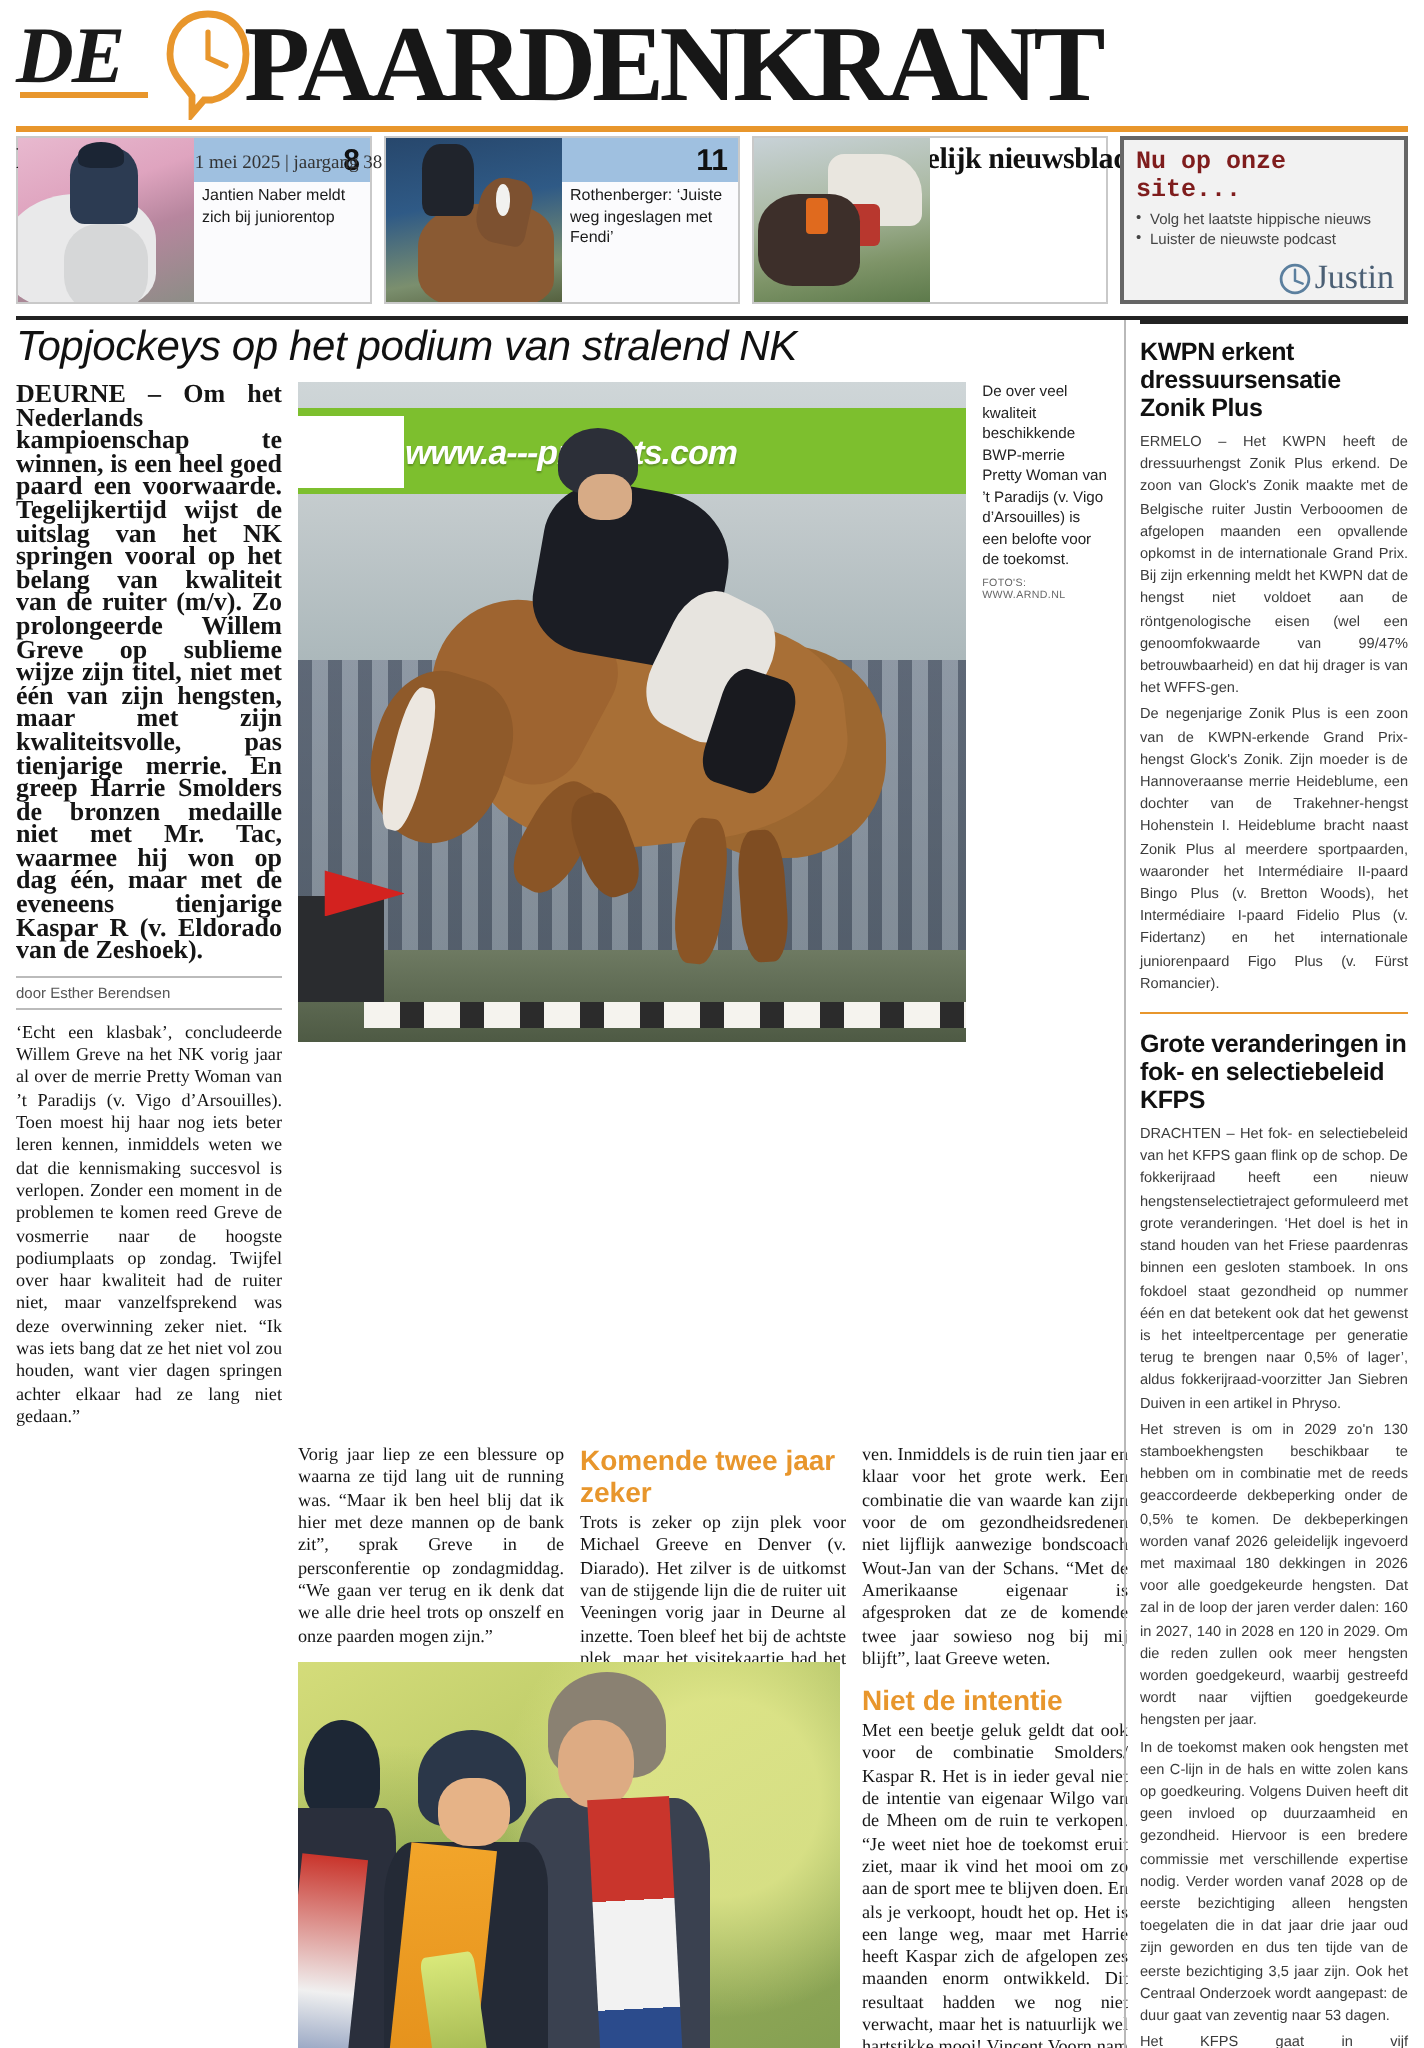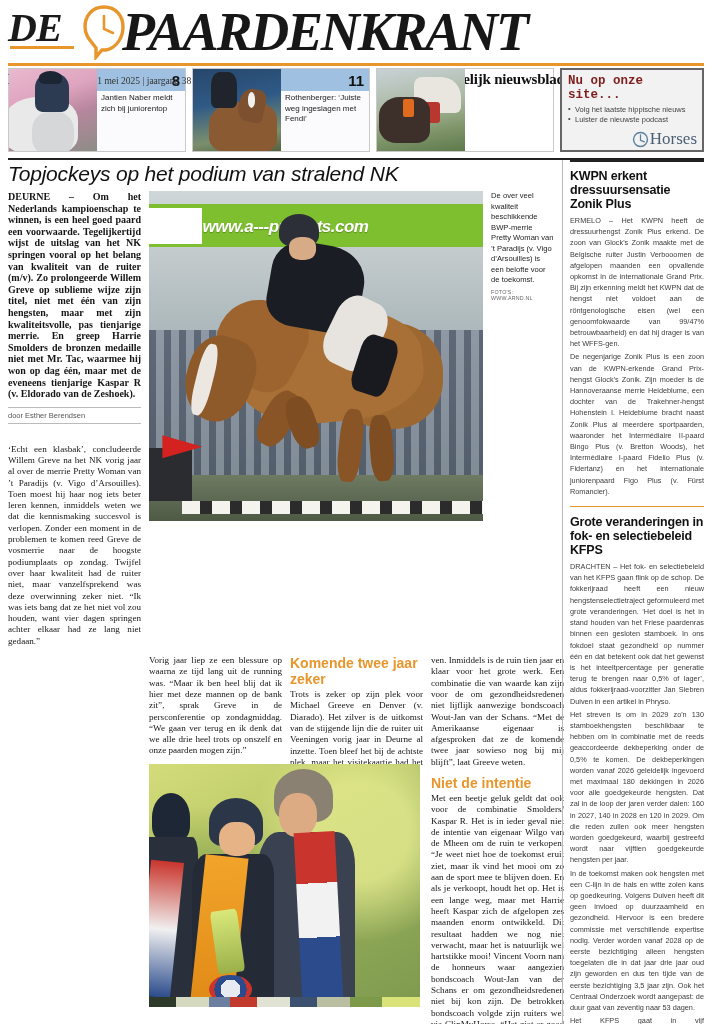--- a/index.html
+++ b/index.html
@@ -28,21 +28,20 @@
   .logo-de-wrap { margin-right: 14px; }
   .logo-mark {
     position: relative; width: 44px; height: 56px; margin: 0 -4px 0 -6px;
     flex: none; z-index: 2;
   }
   .logo-main {
     font-family: "Liberation Serif", serif;
     font-weight: bold; font-size: 54px; line-height: 56px;
     letter-spacing: -2.2px; color: #171717;
     white-space: nowrap;
-    font-style: italic;
   }
   .masthead-rule { height: 3px; background: #e8962c; margin: 1px 0 3px 0; }
   .masthead-bottom { display: flex; align-items: baseline; justify-content: space-between; }
   .issue-block { display: flex; align-items: baseline; gap: 5px; }
   .issue-nr { font-size: 15px; font-weight: bold; color: #111; }
   .issue-num { font-size: 17px; font-weight: bold; color: #e8962c; }
   .issue-date { font-size: 9.5px; color: #333; font-family: "Liberation Serif", serif; }
   .tagline { font-size: 15px; font-weight: bold; color: #111; letter-spacing: -0.2px; }
 
   
@@ -107,26 +106,26 @@
   }
 
   
   .cols { display: flex; gap: 8px; }
   .col { width: 133px; flex: none; }
   .bodytext {
     font-family: "Liberation Serif", serif;
     font-size: 9.1px; line-height: 11.3px; color: #151515;
     text-align: justify; hyphens: auto;
   }
-  .bodytext.lead { font-weight: bold; font-size: 10px; line-height: 11.6px; }
+  .bodytext.lead { font-weight: bold; font-size: 13px; line-height: 11.6px; }
   .byline {
     font-family: "Liberation Sans", sans-serif;
     font-size: 7.5px; color: #555; margin-top: 7px;
     border-top: 1px solid #bbb; border-bottom: 1px solid #bbb;
-    padding: 3px 0; margin-bottom: 20px;
+    padding: 3px 0; margin-bottom: 6px;
   }
   .sec-head {
     font-family: "Liberation Sans", sans-serif;
     font-weight: bold; font-size: 14px; color: #e8962c;
     margin-bottom: 2px;
   }
 
   
   .photo { position: relative; overflow: hidden; background: #9aa7b0; }
   .photo-main { width: 340px; height: 330px; }
@@ -306,21 +305,21 @@
       <div class="site-title">Nu op onze site...</div>
       <ul class="site-list">
         <li>Volg het laatste hippische nieuws</li>
         <li>Luister de nieuwste podcast</li>
       </ul>
       <div class="horses-logo">
         <svg width="17" height="17" viewBox="0 0 22 22">
           <circle cx="11" cy="11" r="9" fill="none" stroke="#5b7f9e" stroke-width="1.8"></circle>
           <path d="M11 5 L11 12 L16 14" fill="none" stroke="#5b7f9e" stroke-width="1.6" stroke-linecap="round"></path>
         </svg>
-        <span class="horses-word">Horses</span>
+        <span class="horses-word">Justin</span>
       </div>
     </div>
   </div>
 
   <div class="main-rule"></div>
 
   <div class="content">
 
     <div class="left-zone">
 

